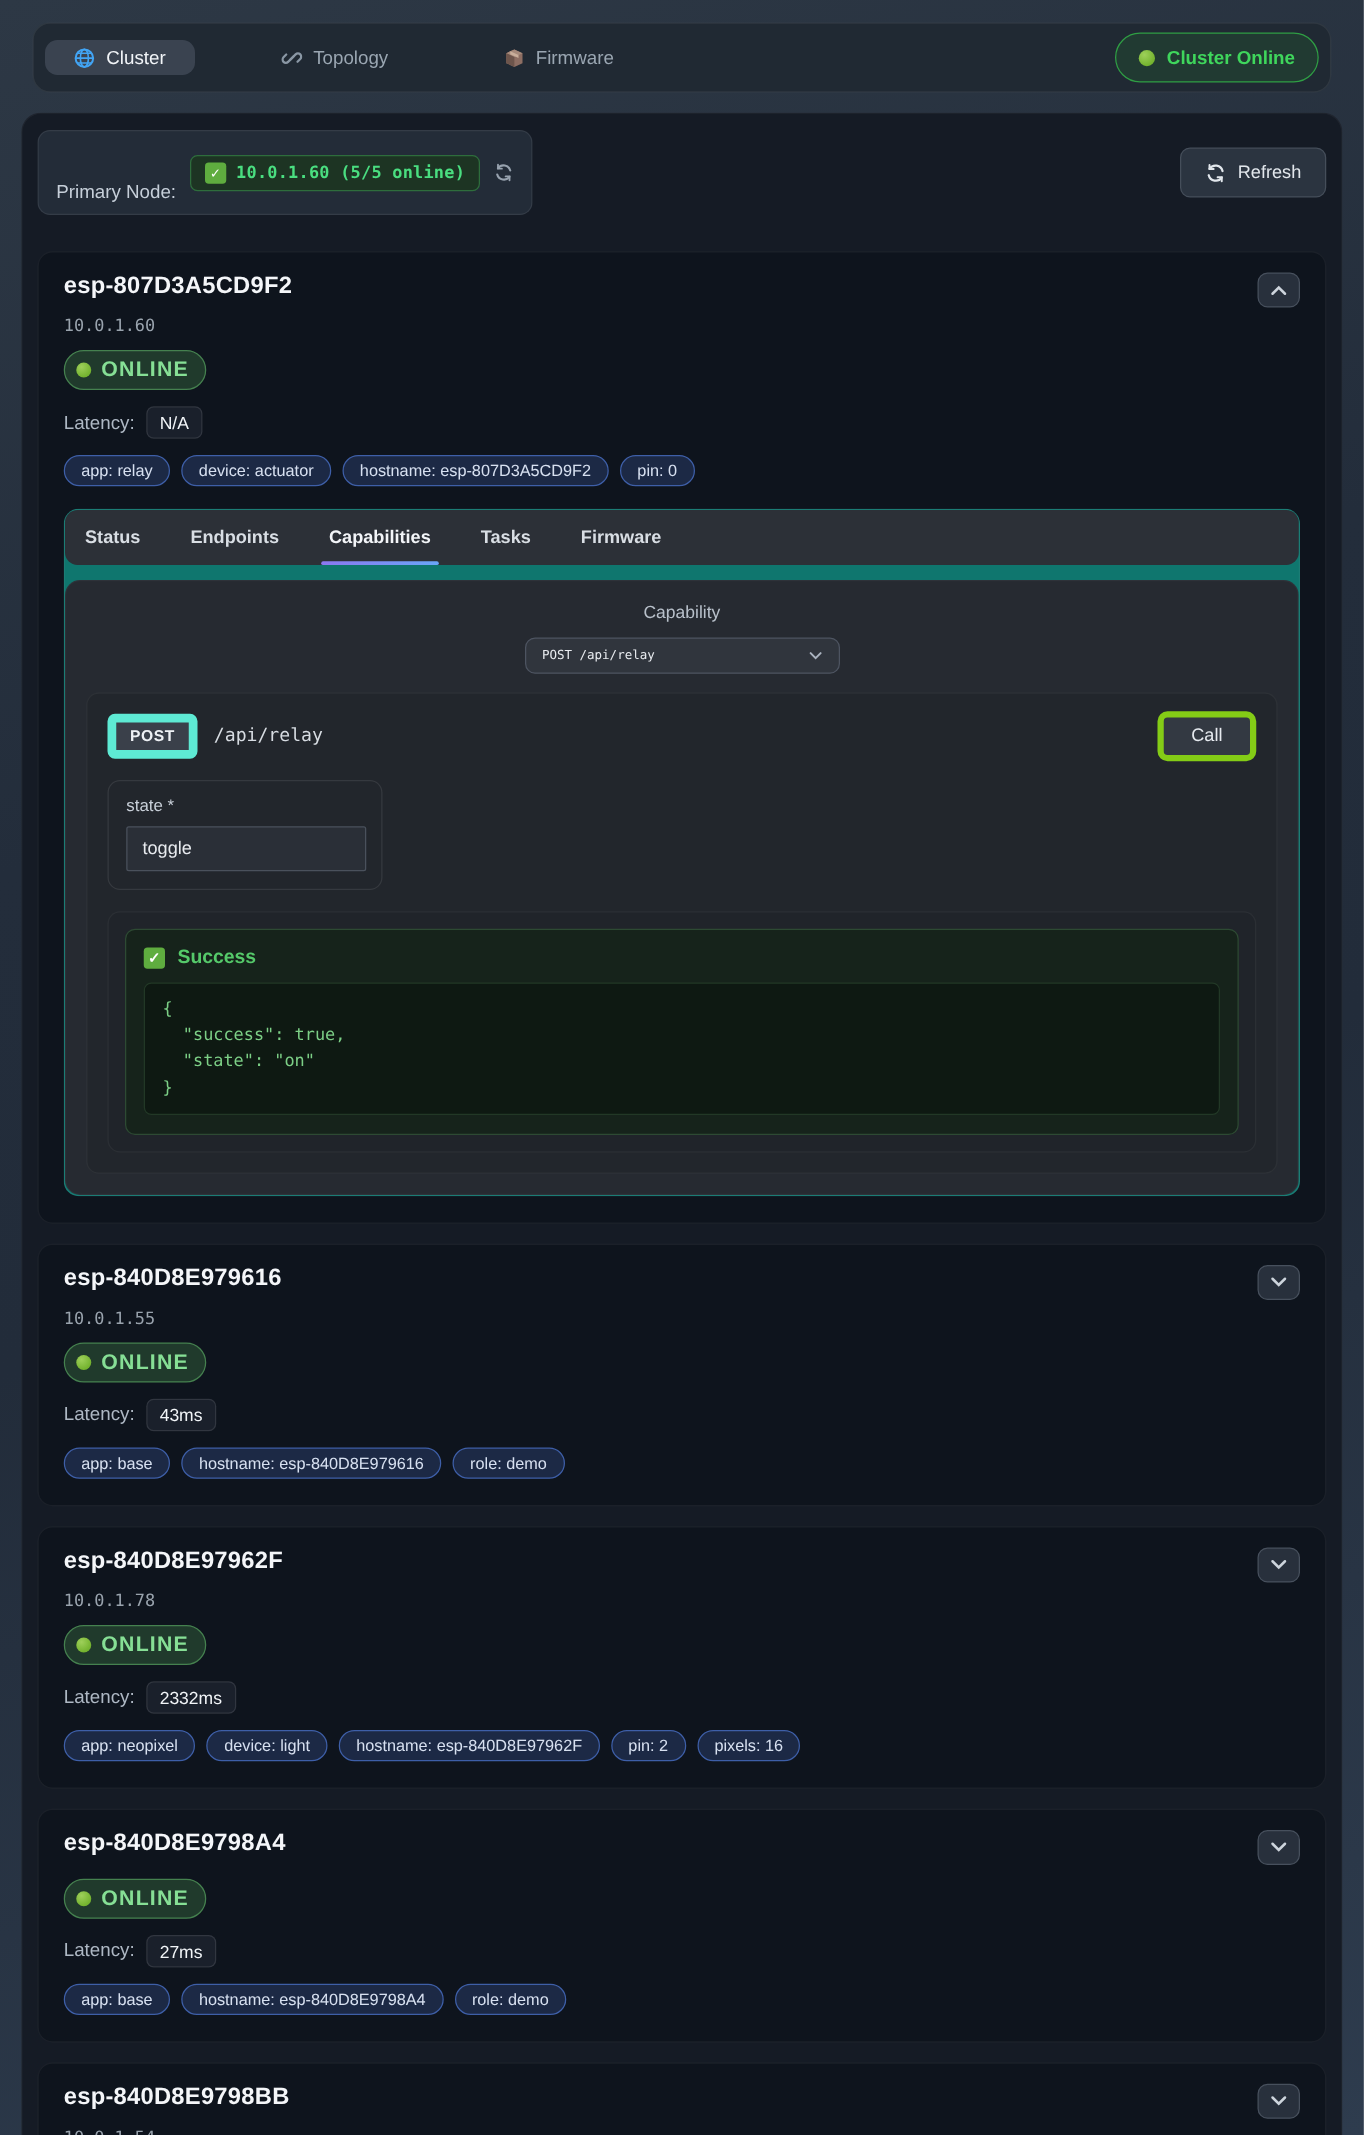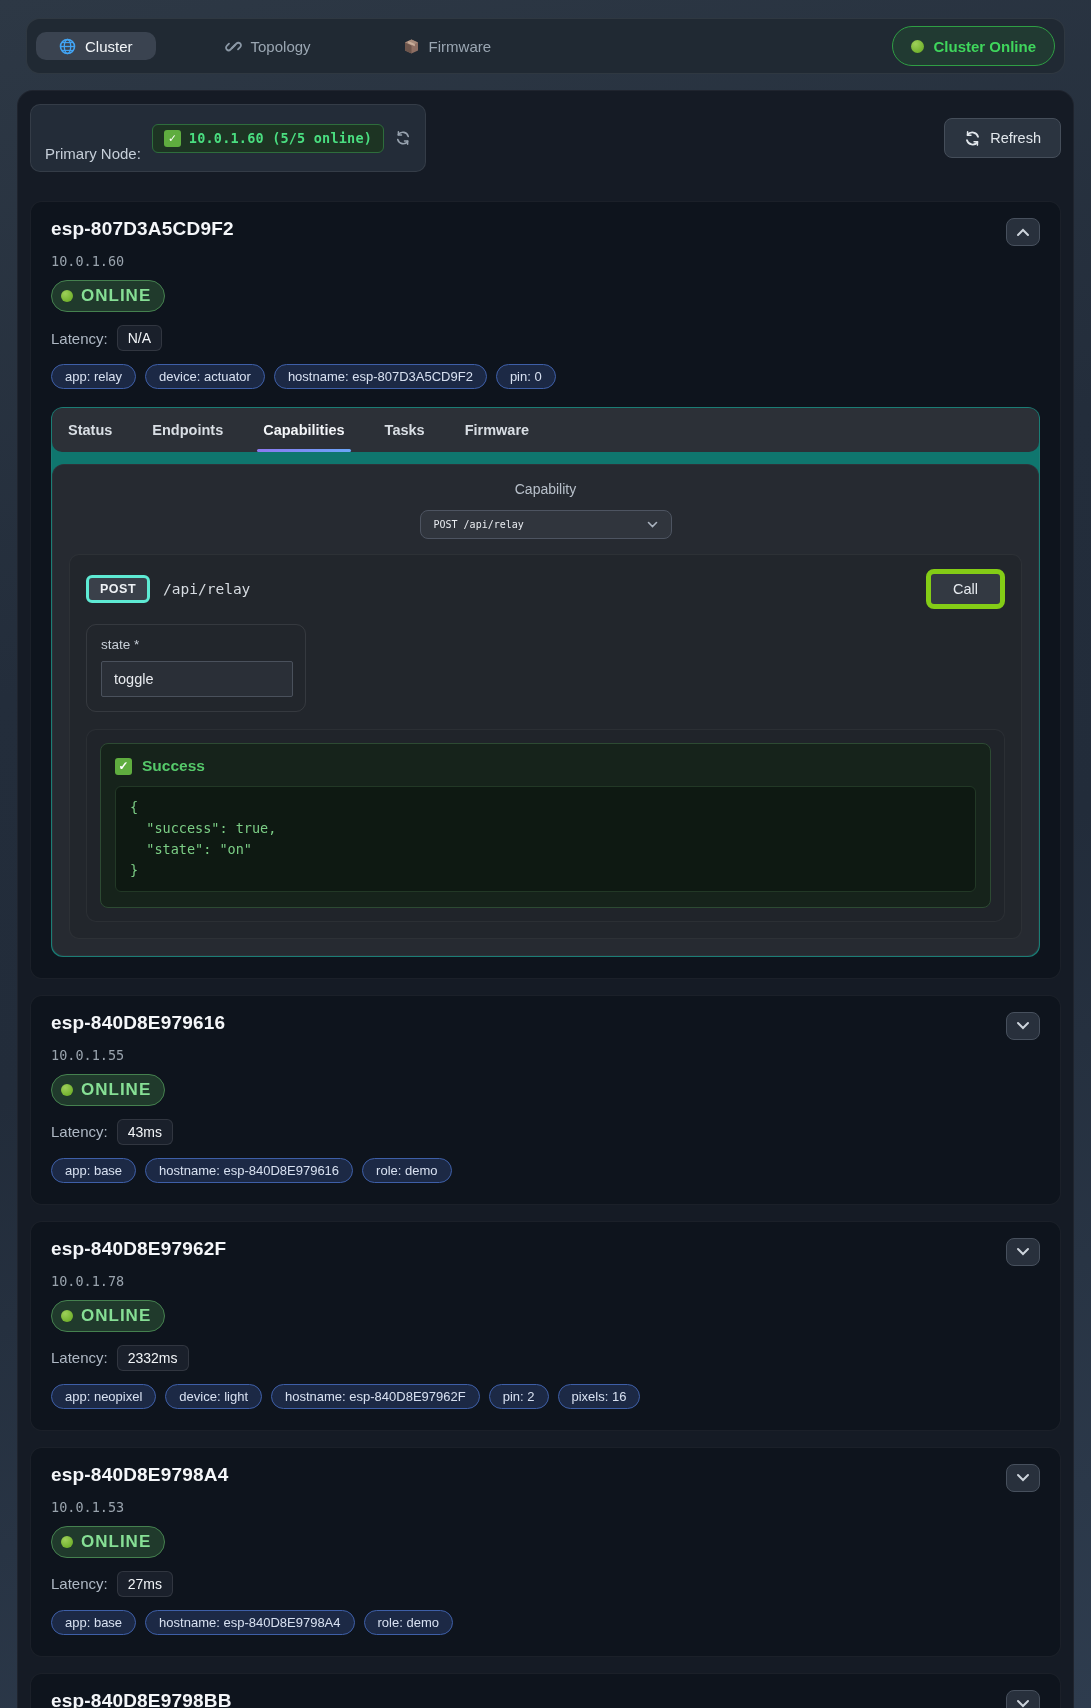--- a/index.html
+++ b/index.html
@@ -125,21 +125,21 @@
     background:#30353d; border:1px solid #4d5461; border-radius:8px;
     padding:8px 13px; font-size:10px; color:#e9ecf0; cursor:pointer;
   }
   .cap-select .chev { margin-left:auto; color:#aab3bf; display:inline-flex; }
   .call-card {
     margin-top:15px; background:#22262c; border:1px solid rgba(255,255,255,.05);
     border-radius:10px; padding:14px 16px 16px;
   }
   .call-row { display:flex; align-items:center; }
   .method-chip {
-    background:#3a404a; border:3px solid #5eead4; border-radius:6px;
+    background:#3a404a; border:7px solid #5eead4; border-radius:6px;
     padding:4px 11px; font-size:12.5px; font-weight:700; letter-spacing:.5px; color:#eef1f5;
   }
   .call-path { margin-left:13px; font-size:14.5px; color:#d7dce2; }
   .btn-call {
     margin-left:auto; background:#333942; border:5px solid #84cc16; border-radius:8px;
     padding:7px 22px; font-size:14.5px; color:#e6eaef; cursor:pointer;
   }
   .param-box {
     margin-top:15px; width:220px; border:1px solid rgba(255,255,255,.09);
     border-radius:10px; padding:12px 14px 14px;
@@ -374,21 +374,20 @@
     <div class="card-head">
       <div class="card-title">esp-840D8E9798A4</div>
       <div class="collapse-btn">
         <span>
           <svg width="14" height="9" viewBox="0 0 14 9" fill="none" stroke="currentColor" stroke-width="2" stroke-linecap="round">
               <path d="M2 2 L7 7 L12 2"></path>
             </svg>
         </span>
       </div>
     </div>
-    <div class="card-ip mono">10.0.1.53</div>
     <div class="online-pill">
       <span class="dot"></span>
       <span>ONLINE</span>
     </div>
     <div class="latency-row">
       <span class="latency-label">Latency:</span>
       <span class="latency-badge">27ms</span>
     </div>
     <div class="tags-row">
       <span class="tag">app: base</span>

